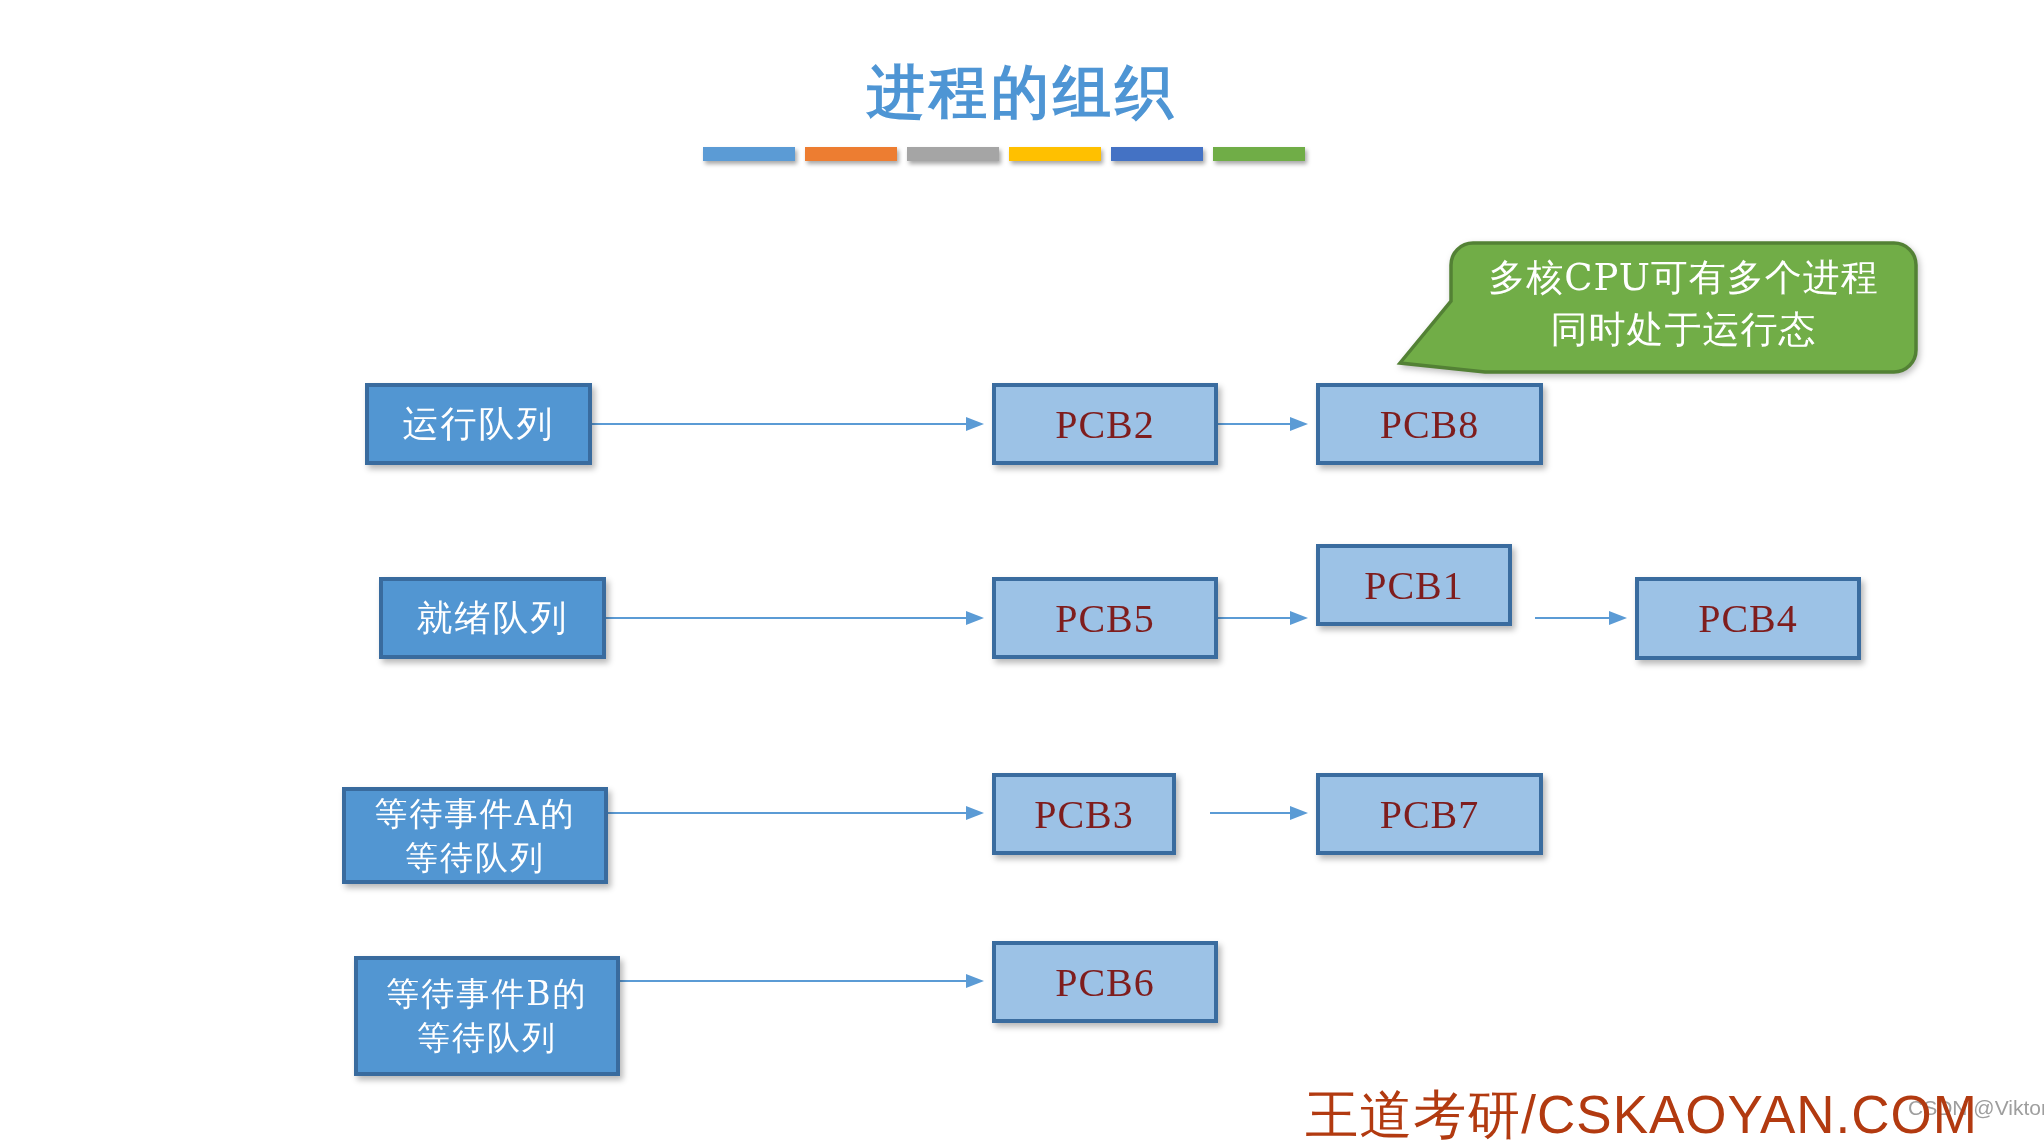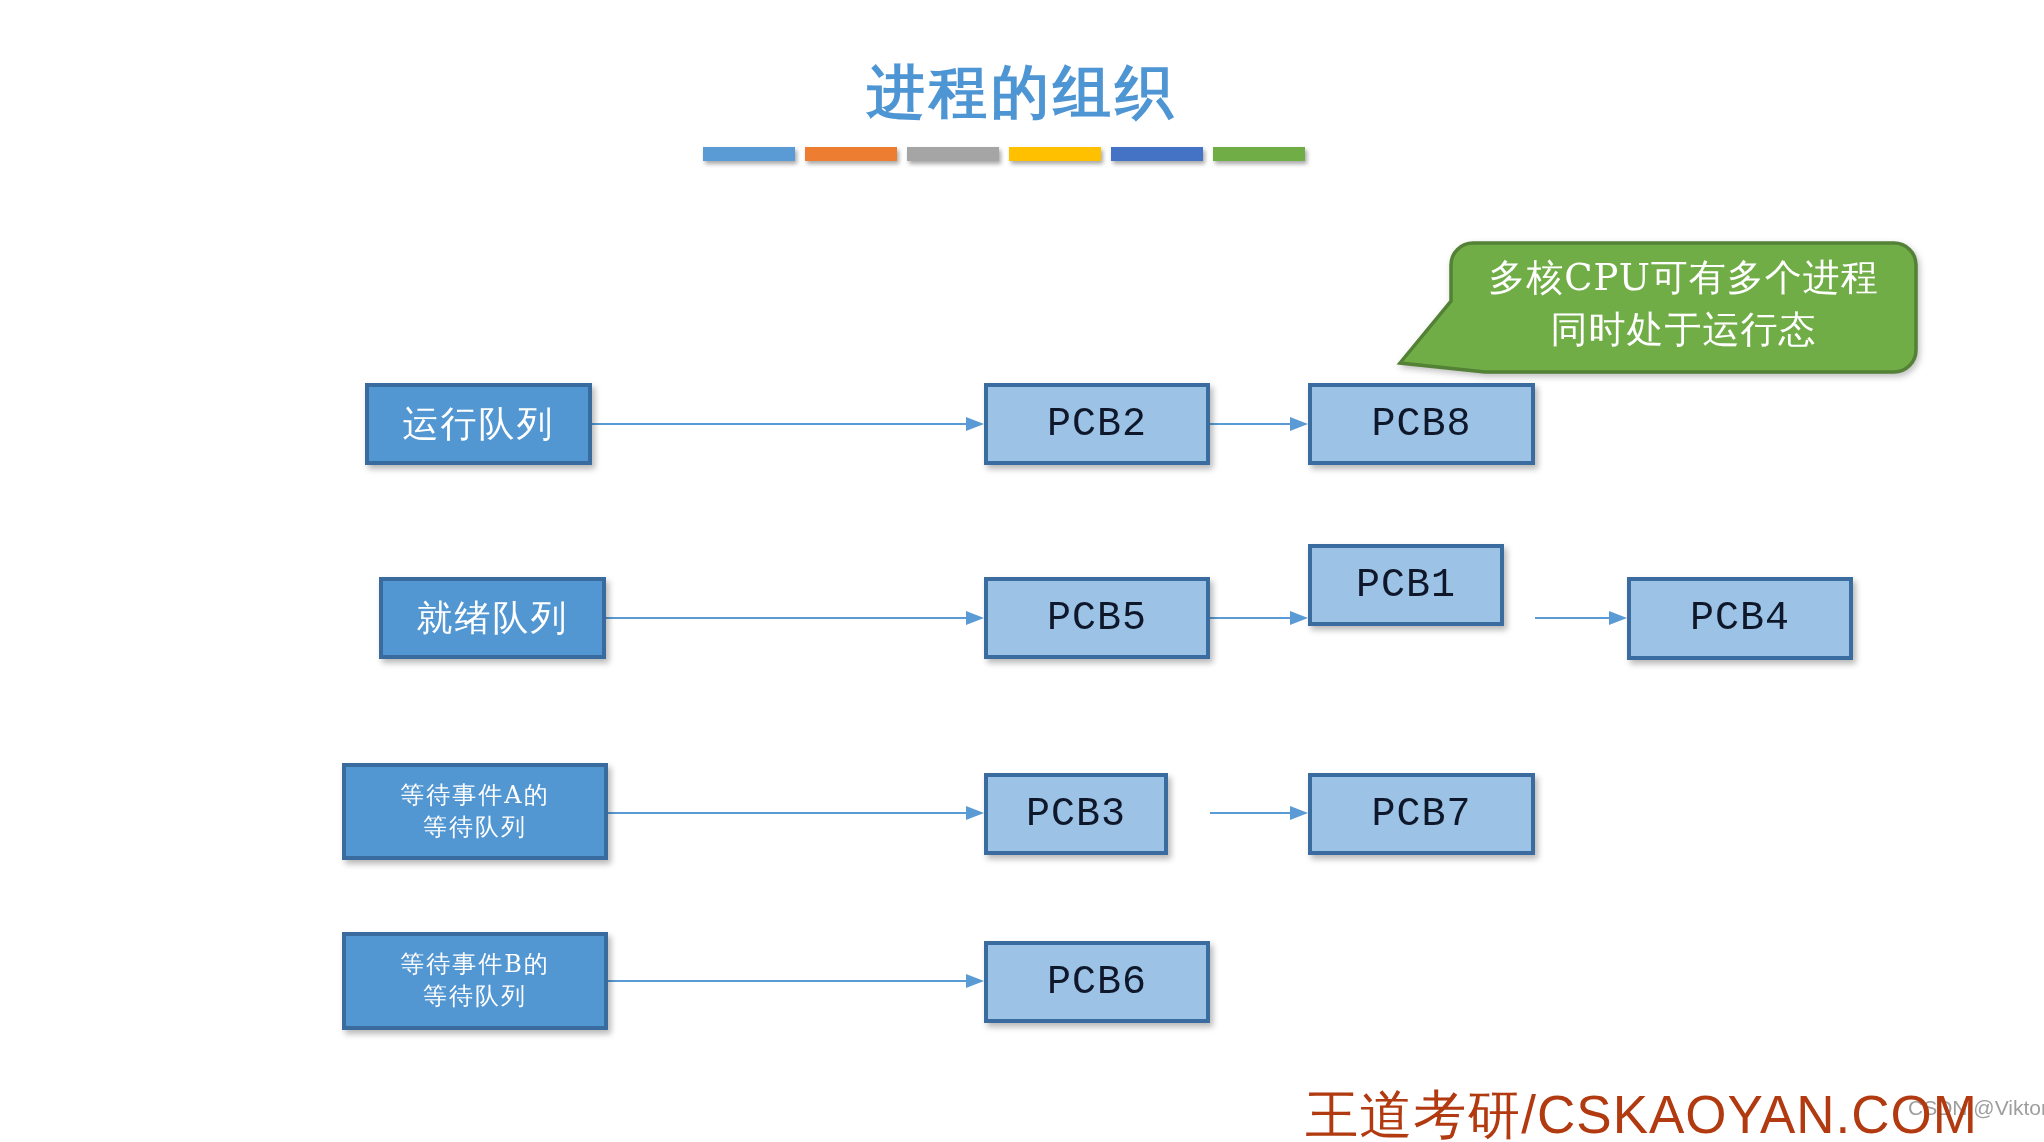--- a/index.html
+++ b/index.html
@@ -22,28 +22,28 @@
   .head{fill:var(--arrow);}
 
   .qbox{
     position:absolute;box-sizing:border-box;
     background:var(--queue-fill);border:4px solid var(--queue-border);
     box-shadow:3px 4px 6px rgba(0,0,0,0.28);
     display:flex;flex-direction:column;align-items:center;justify-content:center;
     color:#ffffff;font-family:"DejaVu Serif","Liberation Serif",serif;
     font-size:36px;line-height:1.32;text-align:right;letter-spacing:2px;
   }
-  .qbox.two{font-size:24px;}
+  .qbox.two{font-size:33px;margin-top:24px;}
   .pcb{
     position:absolute;box-sizing:border-box;
     background:var(--node-fill);border:4px solid var(--node-border);
     box-shadow:3px 4px 6px rgba(0,0,0,0.28);
     display:flex;align-items:center;justify-content:center;
-    color:#0f172a;font-family:Liberation Mono, monospace;
-    font-size:40px;letter-spacing:1px;
+    color:#7f1d1d;font-family:Liberation Serif, serif;
+    font-size:40px;letter-spacing:1px;margin-left:8px;
   }
 
   .callout-svg{position:absolute;left:1390px;top:237px;filter:drop-shadow(2px 3px 3px rgba(0,0,0,0.25));}
   .callout-path{fill:var(--callout-fill);stroke:var(--callout-border);stroke-width:3.5px;}
   .callout-text{
     position:absolute;left:1451px;top:252px;width:465px;
     text-align:center;color:#ffffff;
     font-family:"DejaVu Serif","Liberation Serif",serif;
     font-size:37px;line-height:1.4;letter-spacing:1px;
   }
@@ -110,21 +110,21 @@
   <div class="pcb" style="left:1308px;top:544px;width:196px;height:82px">PCB1</div>
   <div class="pcb" style="left:1627px;top:577px;width:226px;height:83px">PCB4</div>
 
   <div class="qbox two" style="left:342px;top:763px;width:266px;height:97px">
     <span>等待事件A的</span>
     <span>等待队列</span>
   </div>
   <div class="pcb" style="left:984px;top:773px;width:184px;height:82px">PCB3</div>
   <div class="pcb" style="left:1308px;top:773px;width:227px;height:82px">PCB7</div>
 
-  <div class="qbox two" style="left:342px;top:932px;width:266px;height:98px">
+  <div class="qbox two" style="left:354px;top:932px;width:266px;height:120px">
     <span>等待事件B的</span>
     <span>等待队列</span>
   </div>
   <div class="pcb" style="left:984px;top:941px;width:226px;height:82px">PCB6</div>
 
   <svg class="callout-svg" width="540" height="145" viewBox="0 0 540 145">
     <path class="callout-path" d="M 83 6 L 504 6 A 22 22 0 0 1 526 28 L 526 113 A 22 22 0 0 1 504 135 L 95 135 L 10 126 L 61 64 L 61 28 A 22 22 0 0 1 83 6 Z"></path>
   </svg>
   <div class="callout-text">
     <div>多核CPU可有多个进程</div>

